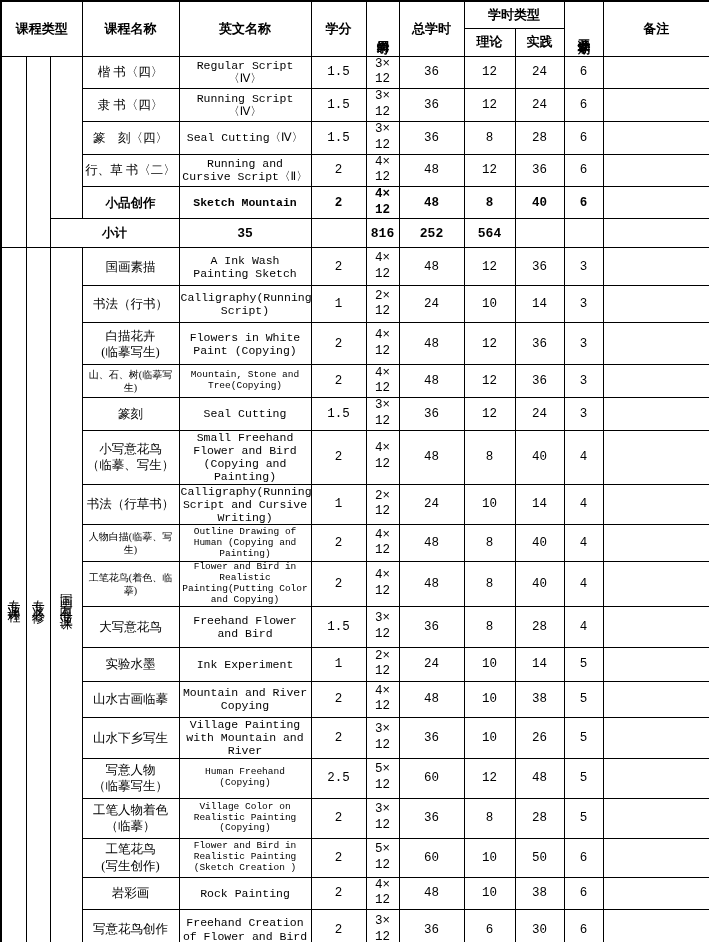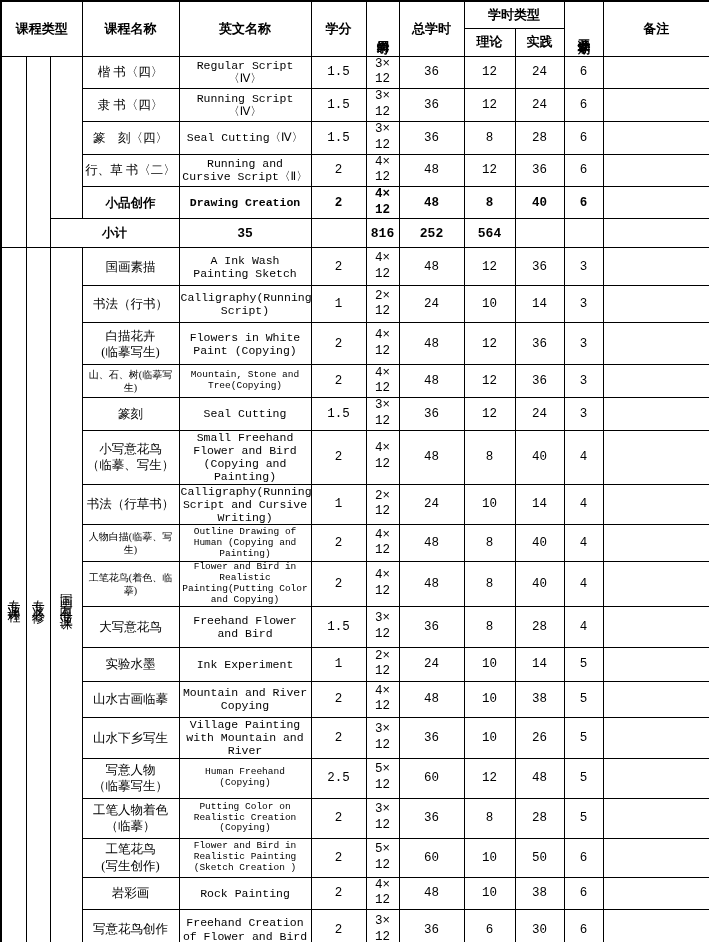--- a/index.html
+++ b/index.html
@@ -100,21 +100,21 @@
         <td class="num wk">4×
 12</td>
         <td class="num">48</td>
         <td class="num">12</td>
         <td class="num">36</td>
         <td class="num">6</td>
         <td class="cn"></td>
       </tr>
       <tr style="height: 31px; font-weight: bold;">
         <td class="cn">小品创作</td>
-        <td class="en">Drawing Creation</td>
+        <td class="en">Sketch Mountain</td>
         <td class="num">2</td>
         <td class="num wk">4×
 12</td>
         <td class="num">48</td>
         <td class="num">8</td>
         <td class="num">40</td>
         <td class="num">6</td>
         <td class="cn"></td>
       </tr>
       <tr class="subtotal" style="height: 29px;">
@@ -299,21 +299,21 @@
 12</td>
         <td class="num">60</td>
         <td class="num">12</td>
         <td class="num">48</td>
         <td class="num">5</td>
         <td class="cn"></td>
       </tr>
       <tr style="height: 40px; margin-left: 40px;">
         <td class="cn">工笔人物着色
 （临摹）</td>
-        <td class="en small">Putting Color on Realistic Creation (Copying)</td>
+        <td class="en small">Village Color on Realistic Painting (Copying)</td>
         <td class="num">2</td>
         <td class="num wk">3×
 12</td>
         <td class="num">36</td>
         <td class="num">8</td>
         <td class="num">28</td>
         <td class="num">5</td>
         <td class="cn"></td>
       </tr>
       <tr style="height: 39px;">

